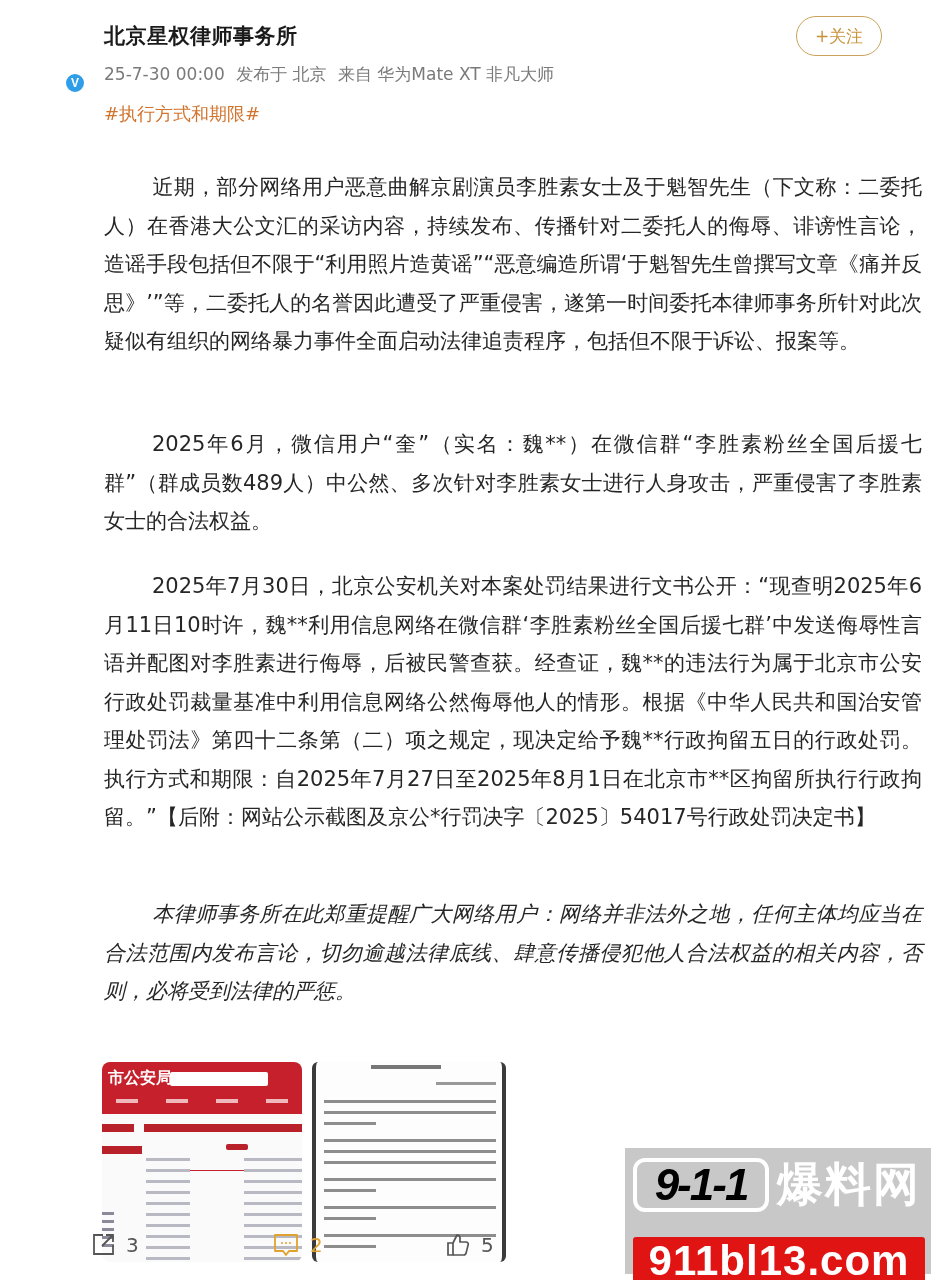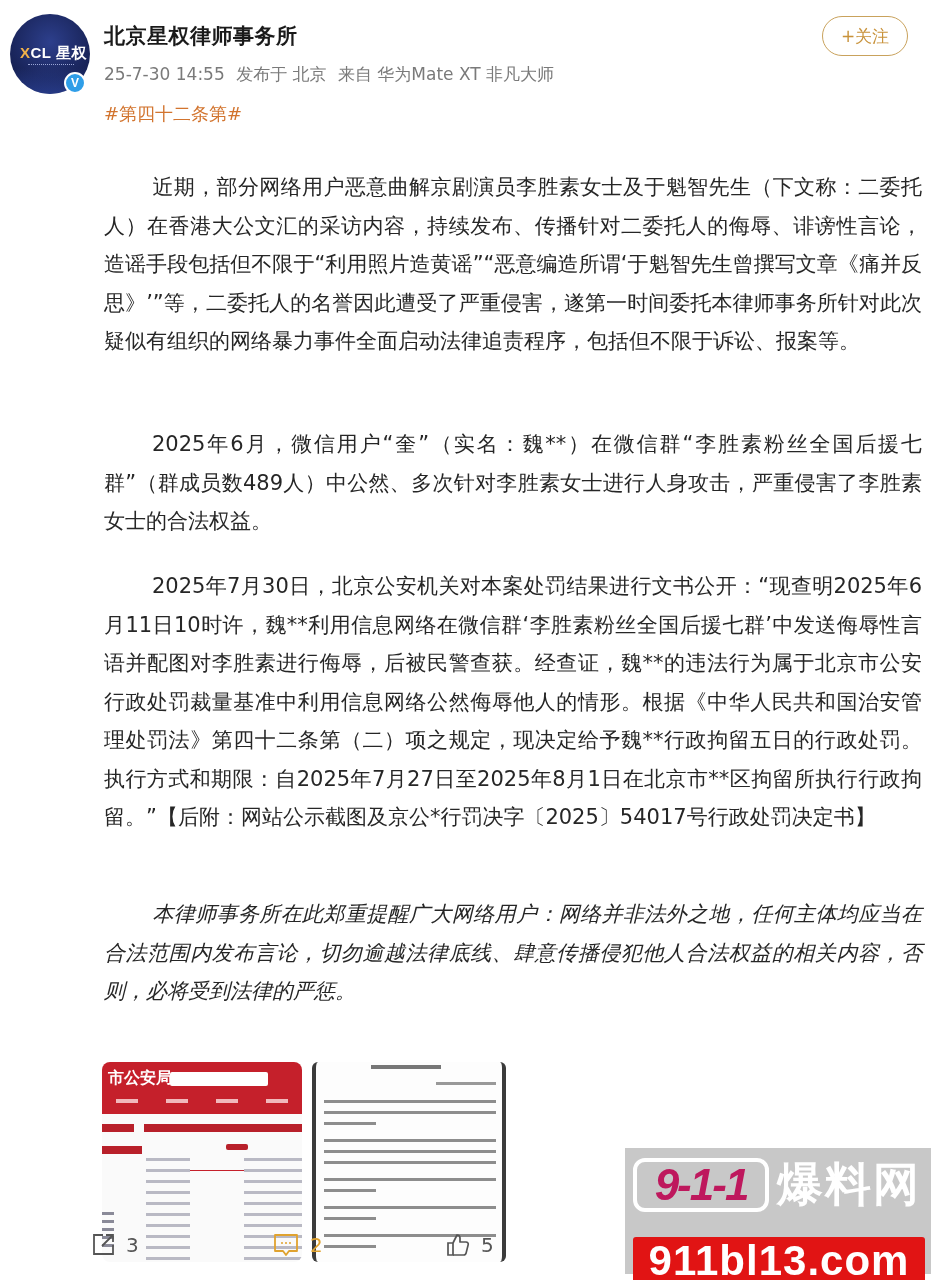--- a/index.html
+++ b/index.html
@@ -22,21 +22,21 @@
     .verified-badge {
       position: absolute; left: 64px; top: 72px; width: 22px; height: 22px; border-radius: 50%;
       background: #2f9ee8; border: 2px solid #fff; color: #fff; font-size: 12px; font-weight: bold;
       display: flex; align-items: center; justify-content: center; font-family: "Liberation Sans", sans-serif;
     }
     .author-name { position: absolute; left: 104px; top: 22px; font-size: 21px; font-weight: bold; color: #1a1a1a; letter-spacing: 0.5px; }
     .meta { position: absolute; left: 104px; top: 63px; font-size: 17px; color: #7a7a7a; }
     .meta span { margin-right: 6px; }
     .topic-tag { position: absolute; left: 104px; top: 102px; font-size: 18px; color: #d2742e; }
     .follow-btn {
-      position: absolute; left: 822px; top: 16px; width: 86px; height: 40px; border-radius: 20px;
+      position: absolute; left: 796px; top: 16px; width: 86px; height: 40px; border-radius: 20px;
       border: 1.5px solid #c9a25c; color: #c8923a; font-size: 17px; background: #fff;
       display: flex; align-items: center; justify-content: center; cursor: pointer;
     }
     .para { font-size: 21px; line-height: 38.5px; color: #262626; text-align: justify; }
     .para .indent { display: inline-block; width: 48px; }
     .p1 { position: absolute; left: 104px; top: 168px; width: 818px; }
     .p2 { position: absolute; left: 104px; top: 425px; width: 818px; }
     .p3 { position: absolute; left: 104px; top: 567px; width: 818px; }
     .p4 { position: absolute; left: 104px; top: 895px; width: 818px; font-style: italic; }
 
@@ -74,46 +74,41 @@
     .action .count { font-size: 20px; margin-left: 10px; color: #555; }
     .action-repost { left: 90px; }
     .action-comment { left: 272px; }
     .action-comment .count { color: #e0a22e; }
     .action-like { left: 445px; }
 
     .watermark { position: absolute; left: 625px; top: 1148px; width: 306px; height: 126px; background: #c8c8c8; }
     .wm-top { position: absolute; left: 8px; top: 6px; width: 292px; height: 62px; display: flex; align-items: center; }
     .wm-911 {
       height: 54px; width: 136px; border: 4px solid #fff; border-radius: 12px; display: flex; align-items: center; justify-content: center;
-      font-family: "Liberation Sans", sans-serif; font-weight: bold; font-style: italic; font-size: 44px; color: #be185d; letter-spacing: -2px;
+      font-family: "Liberation Sans", sans-serif; font-weight: bold; font-style: italic; font-size: 44px; color: #000000; letter-spacing: -2px;
     }
     .wm-cn { margin-left: 8px; font-size: 46px; font-weight: bold; color: #fff; letter-spacing: 2px; }
     .wm-bottom {
       position: absolute; left: 8px; top: 72px; width: 292px; height: 48px; background: #e11414; border-radius: 3px;
       display: flex; align-items: center; justify-content: center;
       font-family: "Liberation Sans", sans-serif; font-weight: bold; font-size: 42px; color: #fff; letter-spacing: 1px; margin-top: 17px;
     }
   </style>
 </head>
 <body>
 
 <div class="header">
-  <div class="avatar">
-    <div class="logo-text"><span class="x">X</span><span>CL</span> <span>星权</span></div>
-    <div class="logo-sub"></div>
-    <div class="glow"></div>
-  </div>
   <div class="verified-badge">V</div>
   <div class="author-name">北京星权律师事务所</div>
   <div class="meta">
-    <span>25-7-30 14:55</span>
+    <span>25-7-30 00:00</span>
     <span>发布于 北京</span>
     <span>来自 华为Mate XT 非凡大师</span>
   </div>
-  <div class="topic-tag">#第四十二条第#</div>
+  <div class="topic-tag">#执行方式和期限#</div>
   <div class="follow-btn">+关注</div>
 </div>
 
 <p class="para p1"><span class="indent"></span><span>近期，部分网络用户恶意曲解京剧演员李胜素女士及于魁智先生（下文称：二委托人）在香港大公文汇的采访内容，持续发布、传播针对二委托人的侮辱、诽谤性言论，造谣手段包括但不限于“利用照片造黄谣”“恶意编造所谓‘于魁智先生曾撰写文章《痛并反思》’”等，二委托人的名誉因此遭受了严重侵害，遂第一时间委托本律师事务所针对此次疑似有组织的网络暴力事件全面启动法律追责程序，包括但不限于诉讼、报案等。</span></p>
 <p class="para p2"><span class="indent"></span><span>2025年6月，微信用户“奎”（实名：魏**）在微信群“李胜素粉丝全国后援七群”（群成员数489人）中公然、多次针对李胜素女士进行人身攻击，严重侵害了李胜素女士的合法权益。</span></p>
 <p class="para p3"><span class="indent"></span><span>2025年7月30日，北京公安机关对本案处罚结果进行文书公开：“现查明2025年6月11日10时许，魏**利用信息网络在微信群‘李胜素粉丝全国后援七群’中发送侮辱性言语并配图对李胜素进行侮辱，后被民警查获。经查证，魏**的违法行为属于北京市公安行政处罚裁量基准中利用信息网络公然侮辱他人的情形。根据《中华人民共和国治安管理处罚法》第四十二条第（二）项之规定，现决定给予魏**行政拘留五日的行政处罚。执行方式和期限：自2025年7月27日至2025年8月1日在北京市**区拘留所执行行政拘留。”【后附：网站公示截图及京公*行罚决字〔2025〕54017号行政处罚决定书】</span></p>
 <p class="para p4"><span class="indent"></span><span>本律师事务所在此郑重提醒广大网络用户：网络并非法外之地，任何主体均应当在合法范围内发布言论，切勿逾越法律底线、肆意传播侵犯他人合法权益的相关内容，否则，必将受到法律的严惩。</span></p>
 
 <div class="images">
   <div class="thumb thumb-1">

